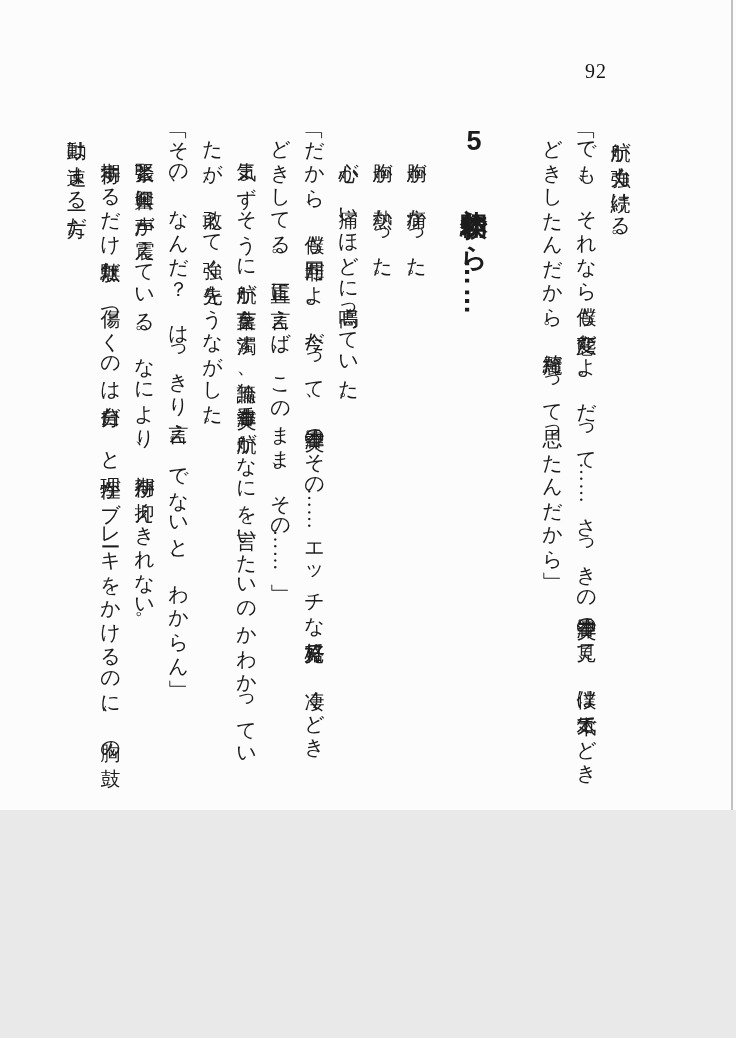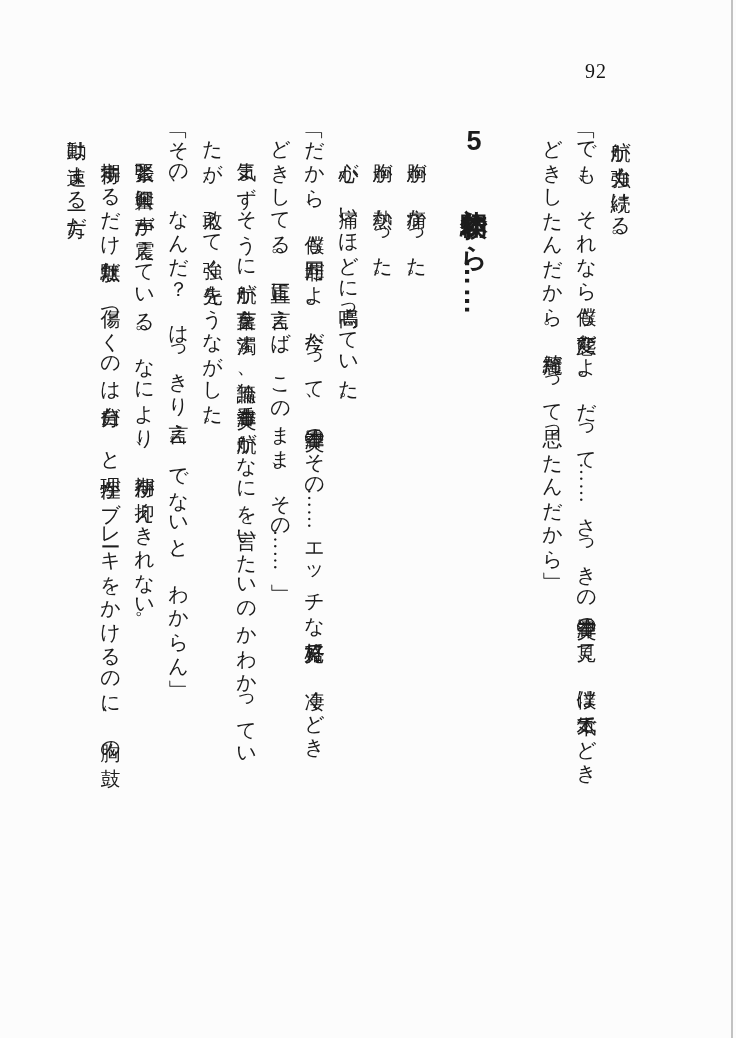--- a/index.html
+++ b/index.html
@@ -3,21 +3,21 @@
 <meta charset="utf-8">
 <style>
   html, body {
     margin: 0;
     padding: 0;
     background: #e9e9e9;
   }
   .page {
     position: relative;
     width: 736px;
-    height: 1038px;
+    height: 810px;
     margin: 0 auto;
     background: #fcfcfc;
     overflow: hidden;
     font-family: "Liberation Serif", "DejaVu Serif", serif;
     color: #1c1c1c;
   }
   .page-edge-line {
     position: absolute;
     top: 0;
     bottom: 0;

